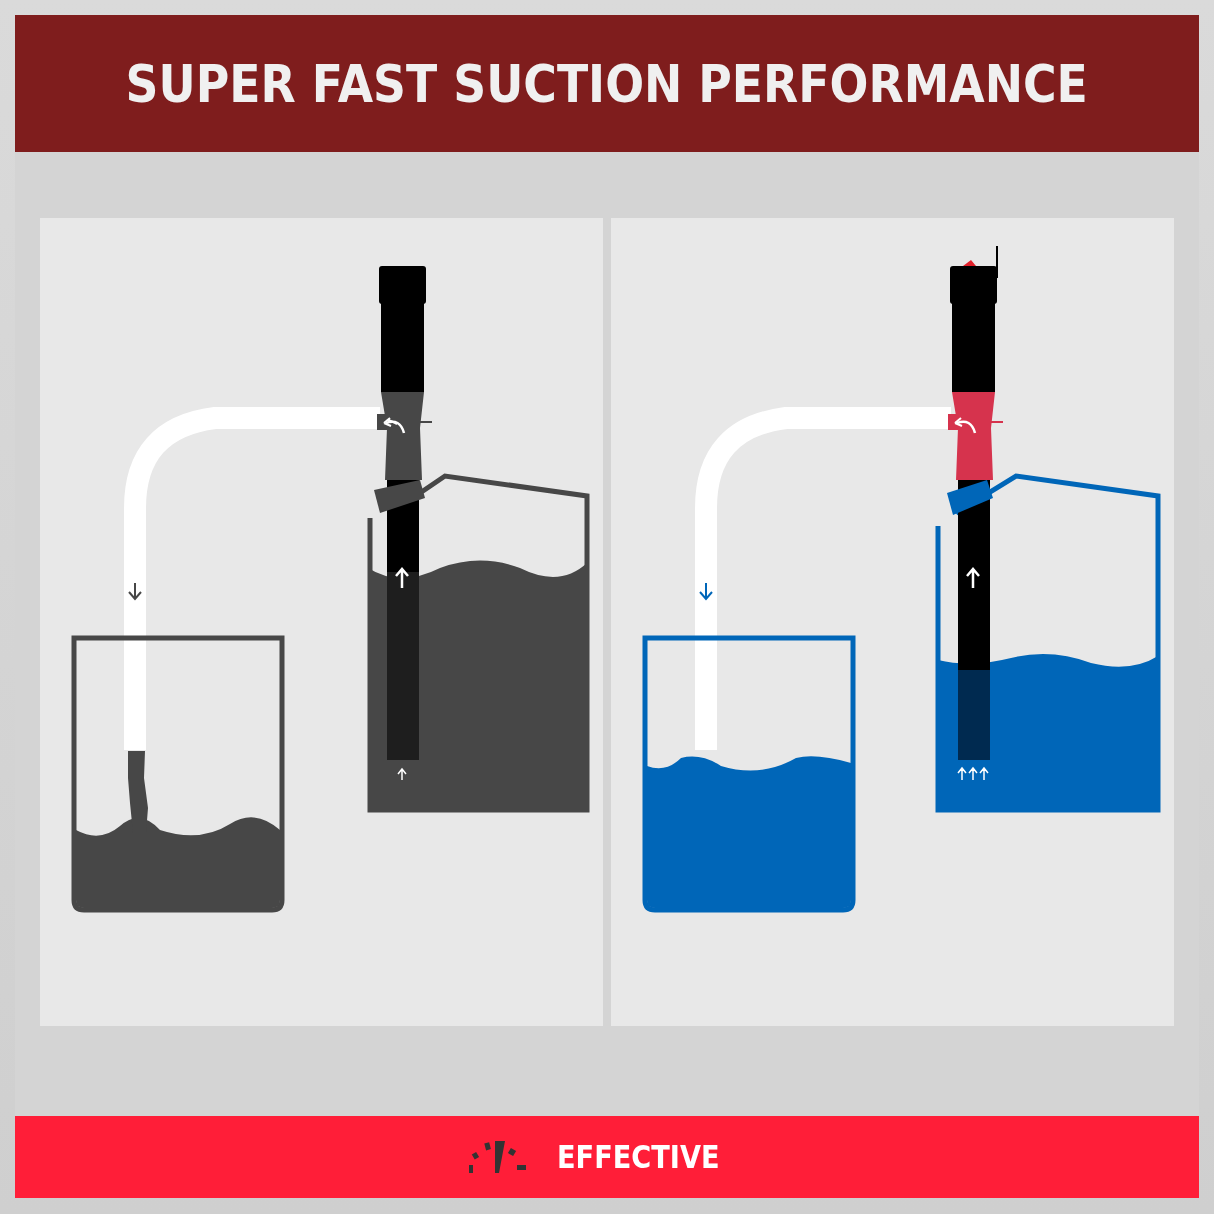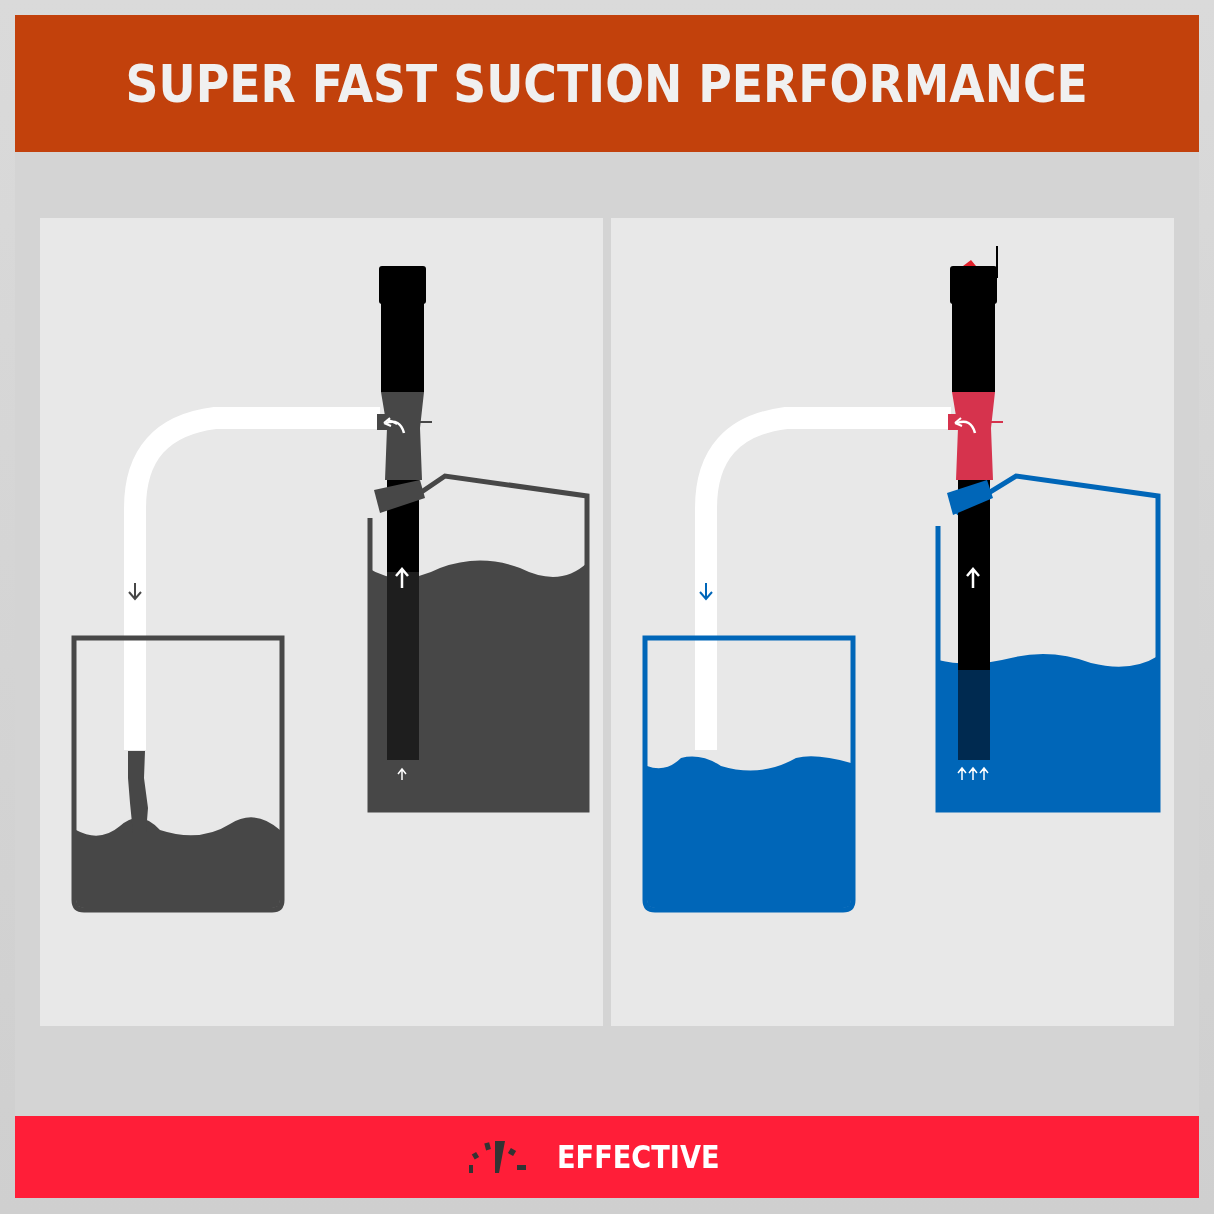--- a/index.html
+++ b/index.html
@@ -4,21 +4,21 @@
 <style>
   html, body { margin: 0; padding: 0; }
   body {
     width: 1214px; height: 1214px; position: relative; overflow: hidden;
     background: #d7d7d7;
     font-family: "DejaVu Sans", sans-serif;
   }
   .frame { position: absolute; left: 0; top: 0; width: 1214px; height: 1214px;
     background: linear-gradient(180deg, #dadada 0%, #cfcfcf 100%); }
   .title-bar { position: absolute; left: 15px; top: 15px; width: 1184px; height: 137px;
-    background: #c2410c; display: flex; align-items: center; justify-content: center; }
+    background: #7f1d1d; display: flex; align-items: center; justify-content: center; }
   .title-text { color: #f0f0f0; font-family: "DejaVu Sans", sans-serif; font-weight: bold;
     font-size: 52px; letter-spacing: 0px; transform: scaleX(0.88); white-space: nowrap; }
   .mid-bg { position: absolute; left: 15px; top: 152px; width: 1184px; height: 964px;
     background: #d4d4d4; }
   .panel { position: absolute; top: 218px; height: 808px; background: #e8e8e8; }
   .panel.left { left: 40px; width: 563px; }
   .panel.right { left: 611px; width: 563px; }
   .panel svg { position: absolute; left: 0; top: 0; }
   .feature-bar { position: absolute; left: 15px; top: 1116px; width: 1184px; height: 82px;
     background: #ff1e38; display: flex; align-items: center; justify-content: space-around; }

